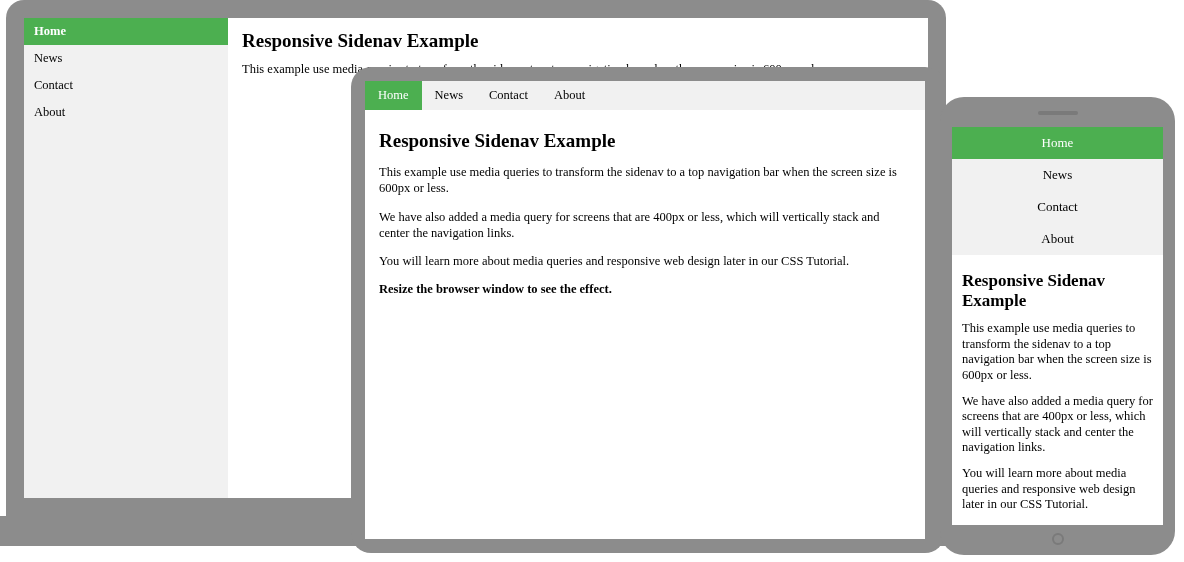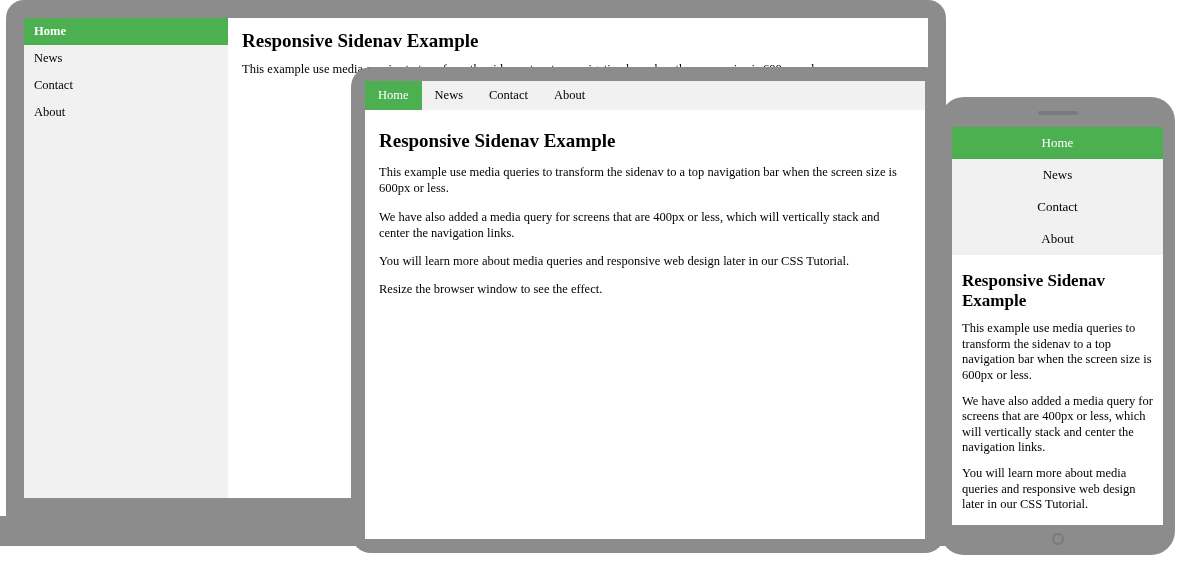--- a/index.html
+++ b/index.html
@@ -178,21 +178,21 @@
       padding: 12px 10px;
       font-size: 12.5px;
     }
     .p-content h2.title {
       font-size: 17px;
       font-weight: bold;
       margin: 4px 0 10px 0;
     }
     .p-content p { margin-bottom: 10px; line-height: 1.25; }
 
-    b.bold { font-weight: normal; }
+    b.bold { font-weight: bold; }
   </style>
 </head>
 <body>
 
 <div class="laptop-wrap">
   <div class="laptop-bezel">
     <div class="laptop-screen">
       <div class="l-sidenav">
         <a class="nav-item active">Home</a>
         <a class="nav-item">News</a>

